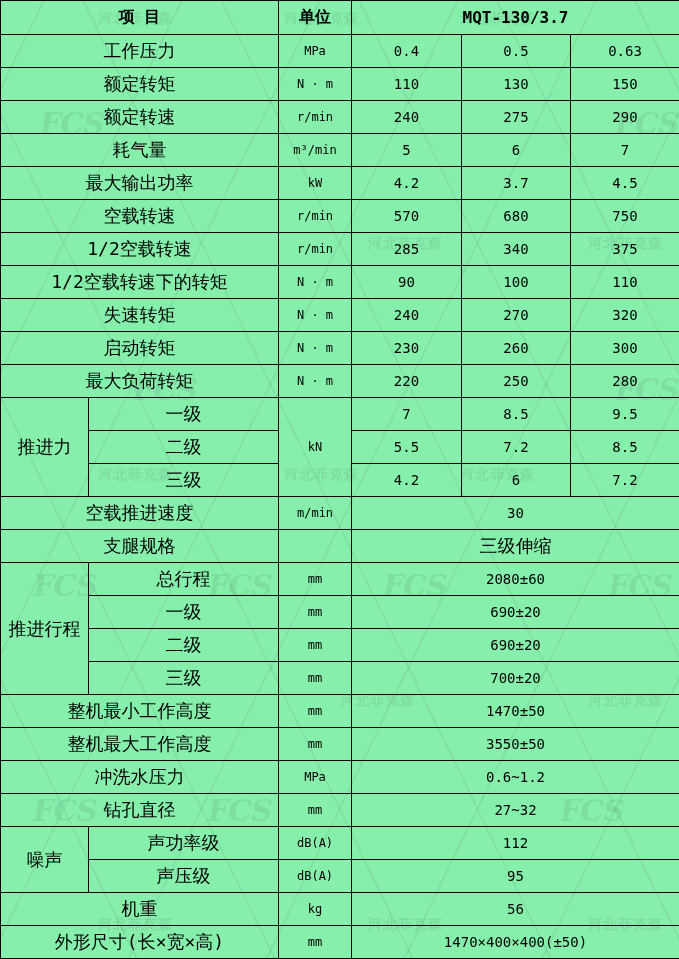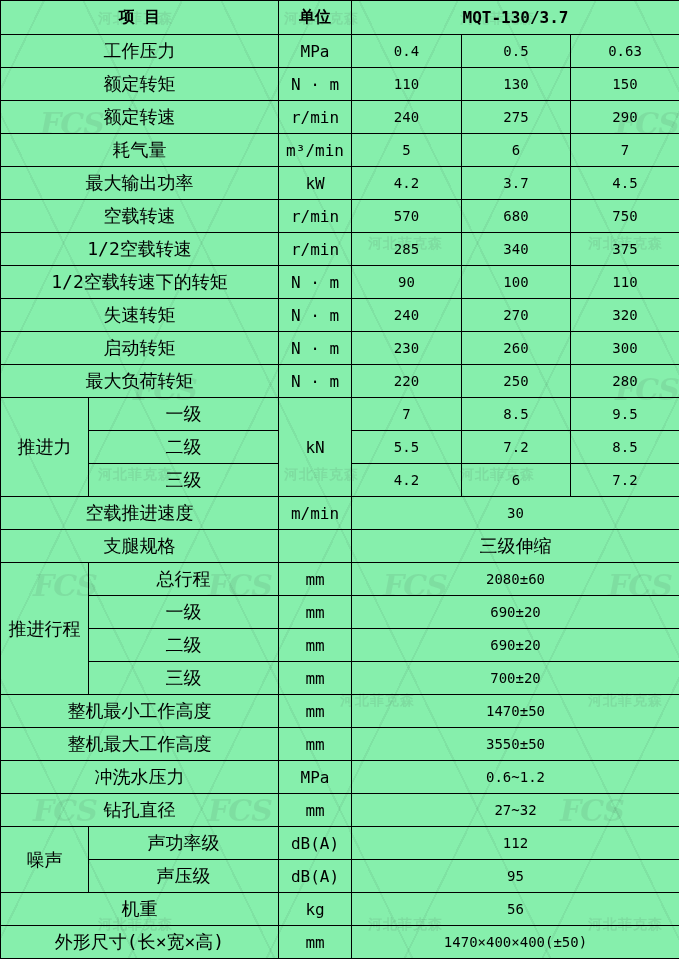--- a/index.html
+++ b/index.html
@@ -41,21 +41,21 @@
   table.spec td{
     border:1px solid #000;
     text-align:center;vertical-align:middle;
     padding:0;
     overflow:hidden;white-space:nowrap;
   }
   tr.rw{height:33px;}
   tr.head{height:34px;}
   tr.head td{font-weight:bold;font-size:16px;}
   td.zh{font-size:18px;}
-  td.u{font-size:16px;}
+  td.u{font-size:12px;}
   td.v{font-size:14px;}
 </style>
 </head>
 <body>
 
 <div class="page">
 
   <div class="watermark-layer">
     <span class="wm-t" style="left:98px;top:10px">河北菲克森</span>
     <span class="wm-t" style="left:284px;top:10px">河北菲克森</span>

